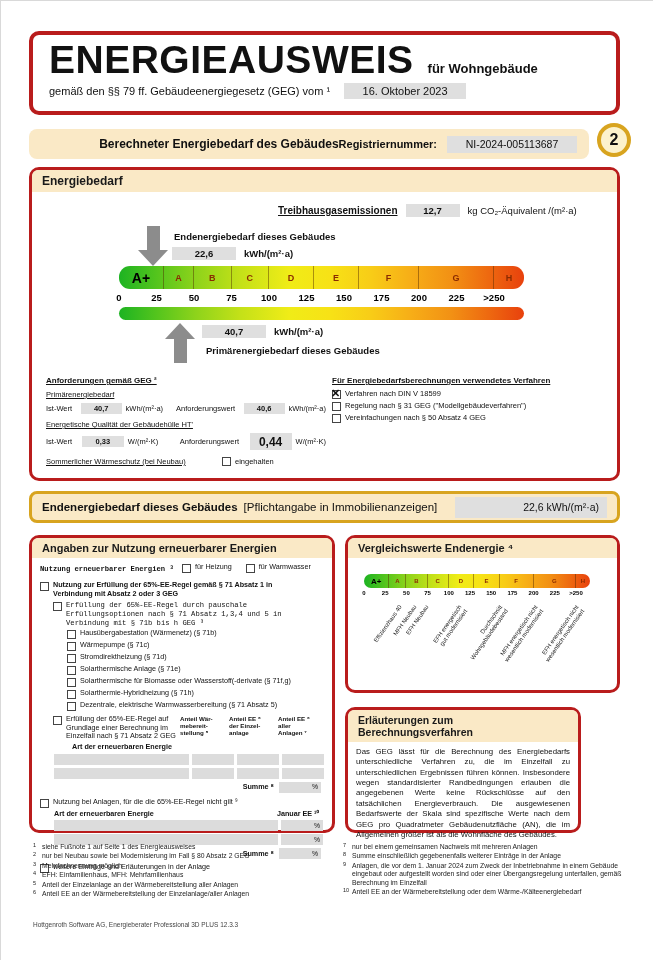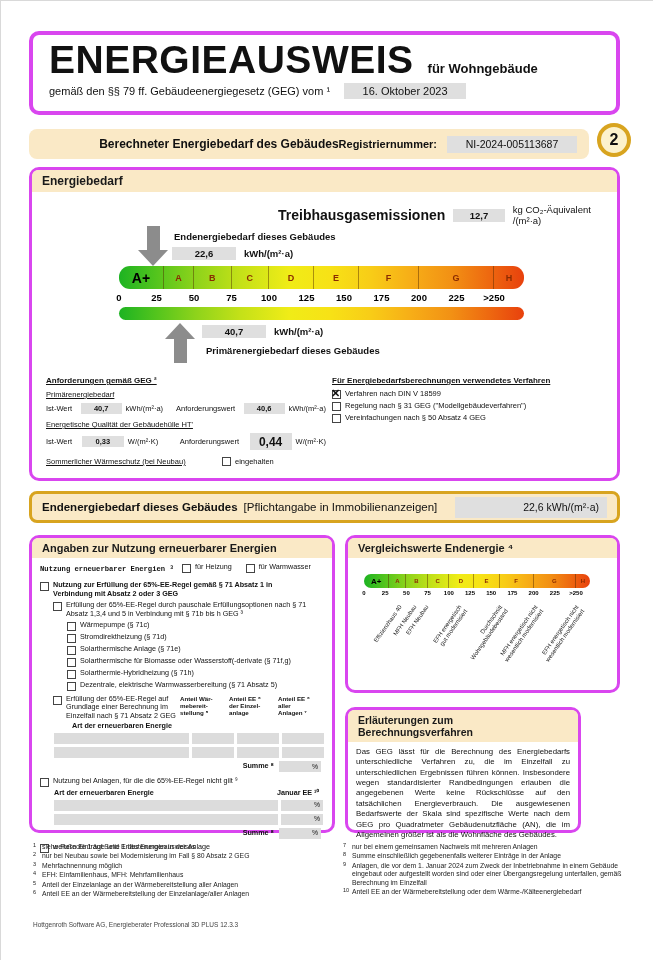--- a/index.html
+++ b/index.html
@@ -1,17 +1,17 @@
 <!DOCTYPE html>
 <html><head>
 <meta charset="utf-8">
 <style>
   html,body{margin:0;padding:0;background:#fff;font-family:"Liberation Sans",sans-serif;color:#111;}
   #page{position:relative;width:653px;height:960px;background:#ffffff;border:1px solid #d9d9d9;overflow:hidden;}
-  .goldbox{position:absolute;border:3px solid #d946ef;border-radius:10px;background:#fff;box-sizing:border-box;}
+  .goldbox{position:absolute;border:3px solid #b91c1c;border-radius:10px;background:#fff;box-sizing:border-box;}
   .strip{background:#FAE9C6;border-radius:6px 6px 0 0;font-weight:bold;font-size:12px;padding:4px 10px;color:#1a1a1a;}
   .gbox{background:#DFDFDF;display:flex;align-items:center;justify-content:center;font-weight:bold;box-sizing:border-box;}
   .cb{display:inline-block;width:7px;height:7px;border:1px solid #444;background:#fff;flex:none;position:relative;margin-right:4px;}
   .cb.checked::after{content:"✕";position:absolute;left:-2px;top:-4px;font-size:11px;font-weight:bold;color:#111;}
   .ul{text-decoration:underline;}
   .b{font-weight:bold;}
   
   .scalewrap{position:absolute;display:flex;overflow:hidden;border-radius:11px;
     background:linear-gradient(to right,#1db322 0%,#52c41d 9%,#8ed31b 19%,#c4e118 30%,#f0ec17 42%,#f7e216 52%,#f8cd17 62%,#f7ae17 72%,#f29114 82%,#ee6a10 91%,#e8410d 100%);}
   .band{position:relative;display:flex;align-items:center;justify-content:center;border-right:1px solid rgba(80,40,0,.45);box-sizing:border-box;}
@@ -56,21 +56,21 @@
     <span class="gbox" style="margin-left:10px;width:130px;height:17px;font-weight:normal;font-size:10.5px;">NI-2024-005113687</span>
   </div>
   <div style="position:absolute;left:596px;top:122px;width:34px;height:34px;border:4px solid #D8A41F;border-radius:50%;background:#FCF2CC;display:flex;align-items:center;justify-content:center;box-sizing:border-box;">
     <span style="font-weight:bold;font-size:16px;">2</span>
   </div>
 
   <div class="goldbox" id="energie-box" style="left:28px;top:166px;width:591px;height:314px;">
     <div class="strip">Energiebedarf</div>
 
     <div style="position:absolute;left:246px;top:34px;display:flex;align-items:center;gap:8px;">
-      <span class="b" style="font-size:14px;">Treibhausgasemissionen</span>
+      <span class="b" style="font-size:10px;text-decoration:underline;">Treibhausgasemissionen</span>
       <span class="gbox" style="width:54px;height:13px;font-size:9.5px;">12,7</span>
       <span style="font-size:9.5px;">kg CO₂-Äquivalent /(m²·a)</span>
     </div>
 
     <div class="arrow" style="left:106px;top:56px;">
       <div class="stem"></div>
         <div class="headdown"></div>
     </div>
     <span class="b" style="position:absolute;left:142px;top:61px;font-size:9.5px;">Endenergiebedarf dieses Gebäudes</span>
     <div style="position:absolute;left:140px;top:77px;display:flex;align-items:center;gap:8px;">
@@ -203,23 +203,27 @@
               </div>
             </span>
           </span>
       </div>
       <div class="cbrow" style="margin-top:6px;">
         <span class="cb"></span>
         <span class="b" style="width:255px;">Nutzung zur Erfüllung der 65%-EE-Regel gemäß § 71 Absatz 1 in Verbindung mit Absatz 2 oder 3 GEG</span>
       </div>
       <div class="cbrow" style="margin-left:13px;margin-top:3px;">
         <span class="cb"></span>
-        <span style="width:245px;">Erfüllung der 65%-EE-Regel durch pauschale Erfüllungsoptionen nach § 71 Absatz 1,3,4 und 5 in Verbindung mit § 71b bis h GEG ³</span>
+        <span style="width:245px;font-family:Liberation Mono, monospace;">Erfüllung der 65%-EE-Regel durch pauschale Erfüllungsoptionen nach § 71 Absatz 1,3,4 und 5 in Verbindung mit § 71b bis h GEG ³</span>
       </div>
       <div id="pauschal-items" style="margin-left:27px;margin-top:2px;">
+          <div class="cbrow">
+            <span class="cb"></span>
+            <span>Hausübergabestation (Wärmenetz) (§ 71b)</span>
+          </div>
           <div class="cbrow">
             <span class="cb"></span>
             <span>Wärmepumpe (§ 71c)</span>
           </div>
           <div class="cbrow">
             <span class="cb"></span>
             <span>Stromdirektheizung (§ 71d)</span>
           </div>
           <div class="cbrow">
             <span class="cb"></span>

